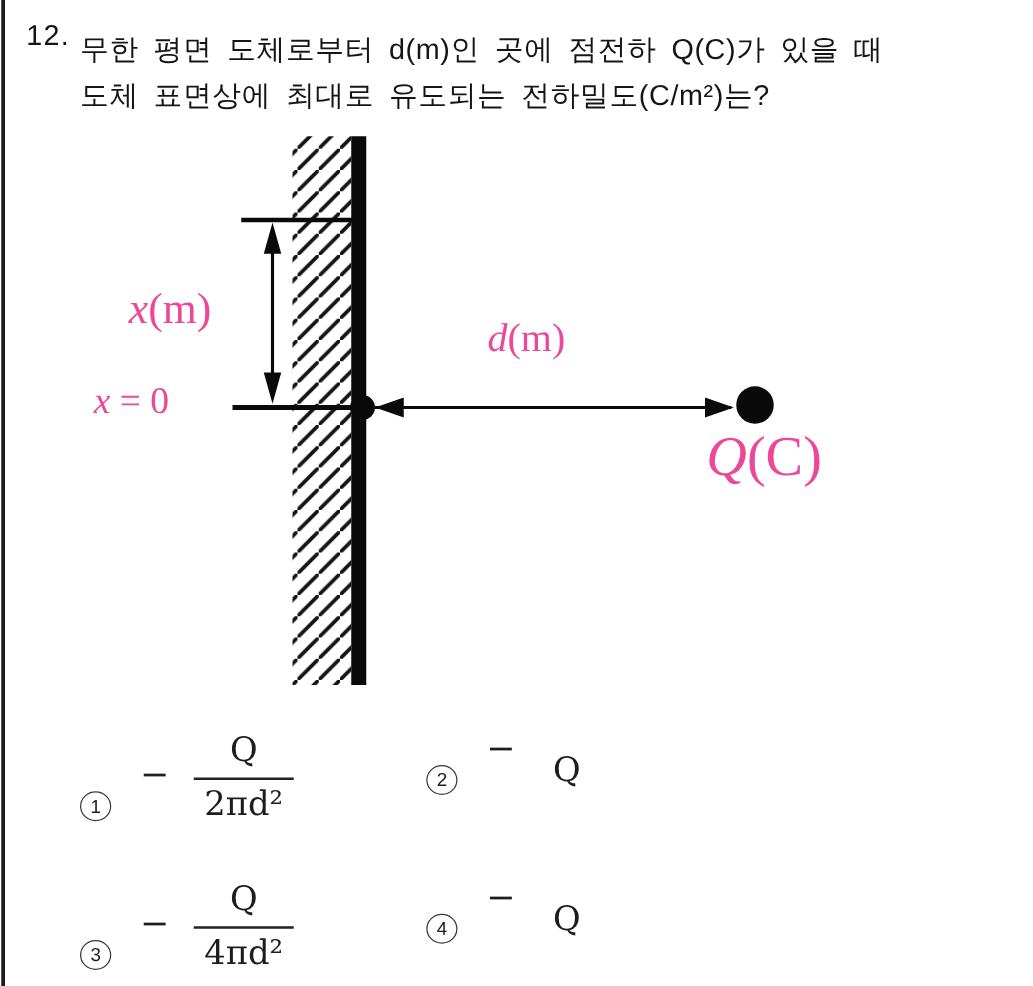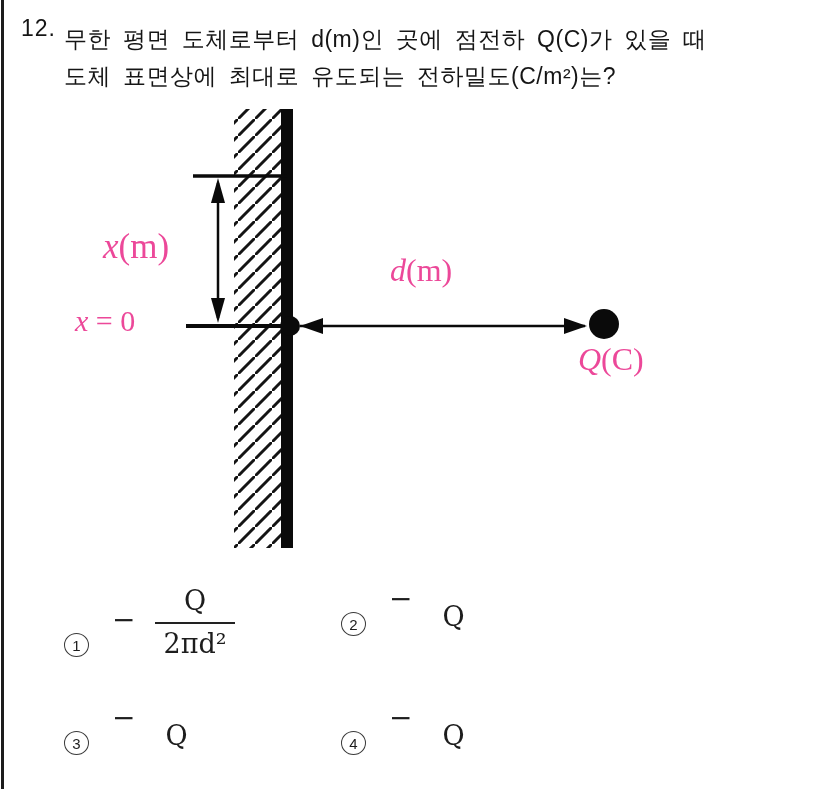--- a/index.html
+++ b/index.html
@@ -46,21 +46,21 @@
     position: absolute;
     font-family: Liberation Serif, serif;
     color: #ec4899;
     white-space: nowrap;
     line-height: 1;
   }
   .dia-label .lbl-var { font-style: italic; }
   .lbl-xdim  { left: 103px; top: 229px; font-size: 35px; }
   .lbl-xzero { left: 75px;  top: 306px; font-size: 30px; }
   .lbl-ddim  { left: 390px; top: 254px; font-size: 32px; font-weight: 500; }
-  .lbl-charge{ left: 578px; top: 343px; font-size: 32px; }
+  .lbl-charge{ left: 565px; top: 343px; font-size: 45px; }
   
   .option {
     position: absolute;
     display: flex;
     align-items: flex-end;
     color: #1d1d1d;
   }
   .opt-circle {
     width: 23px; height: 22px;
     border: 1.5px solid #3a3a3a;
@@ -155,20 +155,21 @@
     <span class="frac">
       <span class="frac-num">Q</span>
     </span>
   </div>
 
   <div class="option opt-3">
     <span class="opt-circle">3</span>
     <span class="opt-sign">−</span>
     <span class="frac">
       <span class="frac-num">Q</span>
+      <span class="frac-den">4πd²</span>
     </span>
   </div>
 
   <div class="option opt-4">
     <span class="opt-circle">4</span>
     <span class="opt-sign">−</span>
     <span class="frac">
       <span class="frac-num">Q</span>
     </span>
   </div>

